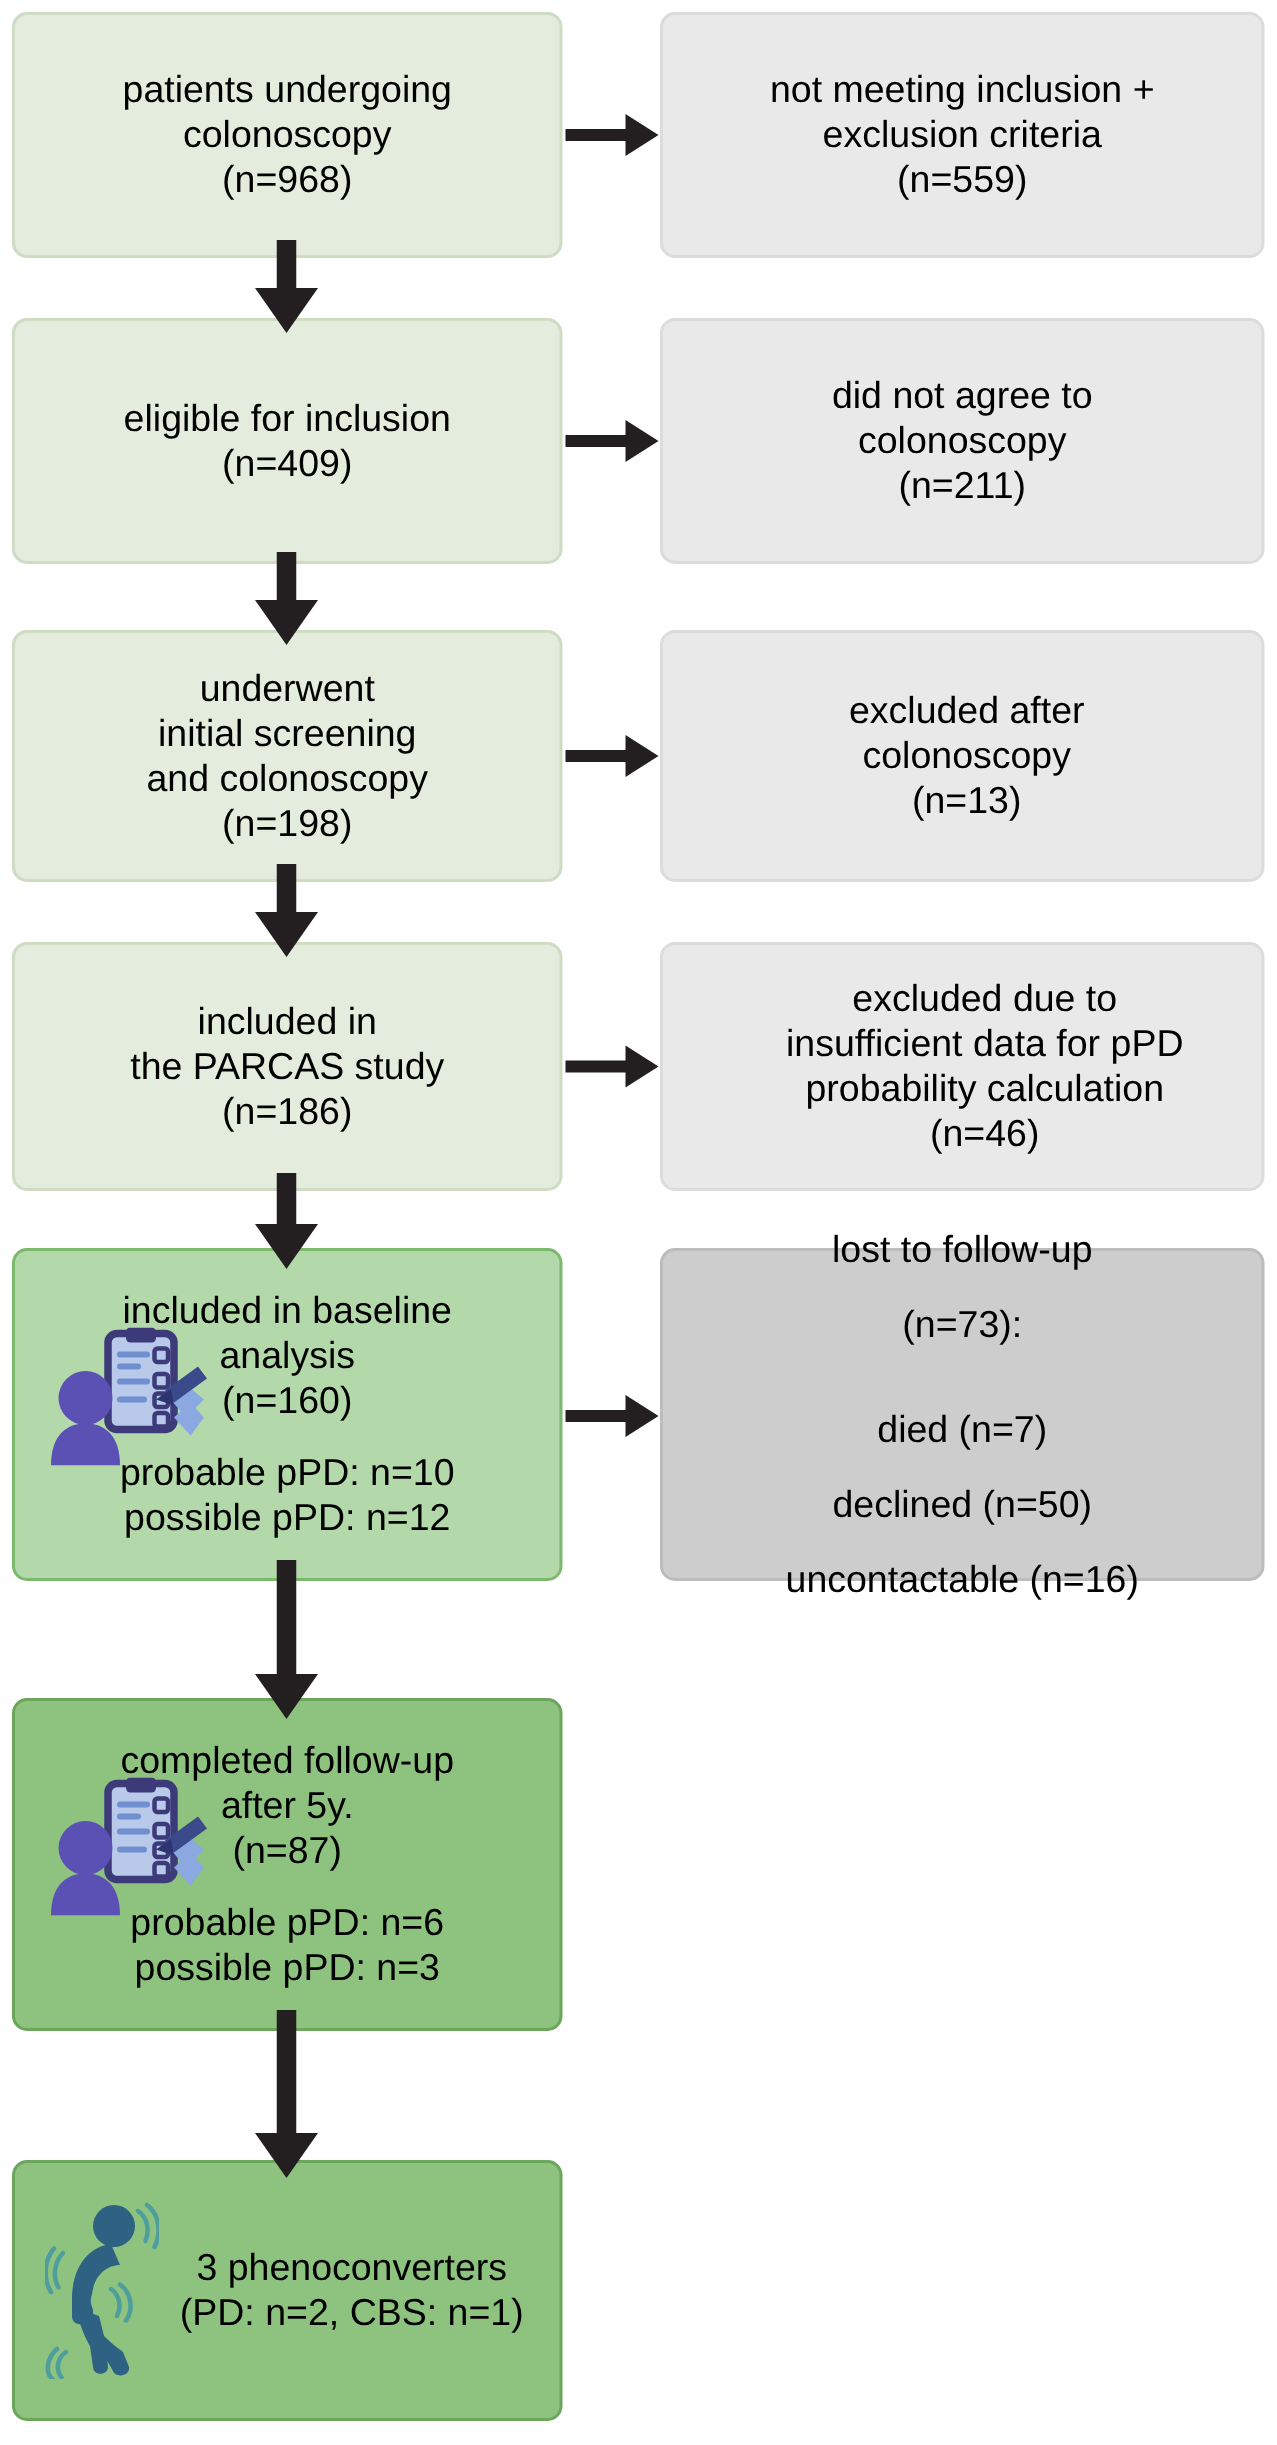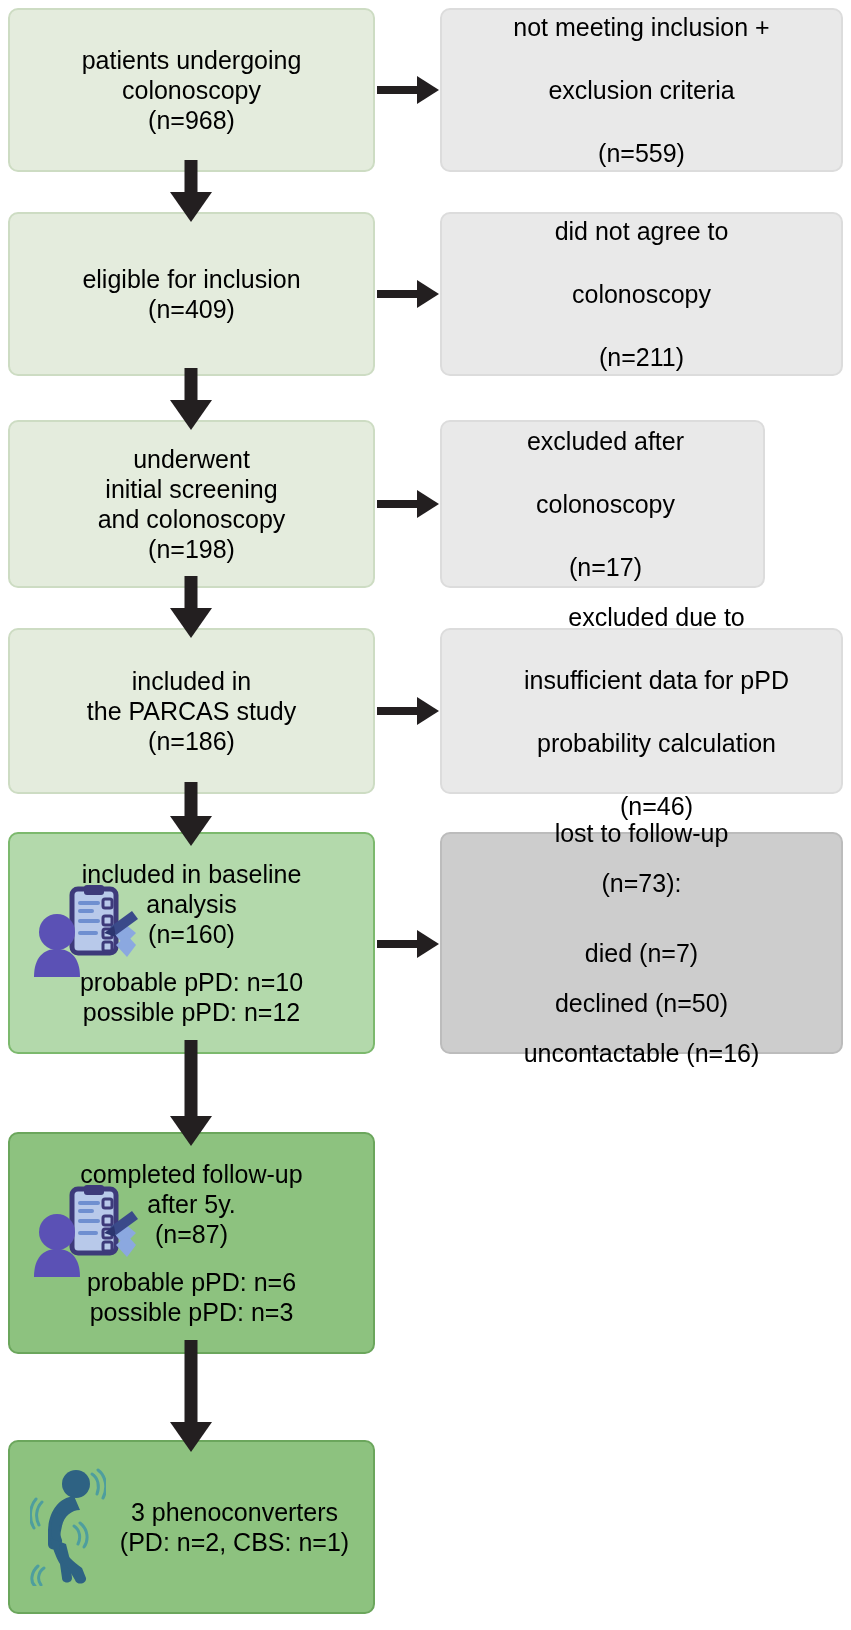--- a/index.html
+++ b/index.html
@@ -21,21 +21,21 @@
     line-height:1.20;
     padding:6px 10px;
   }
   .box .line{display:block;white-space:nowrap;}
   .box .gap{display:block;height:18px;}
 
   
   .pal-lgreen{background:#e4ecdd;border:2px solid #cddcc3;}
   .pal-mgreen{background:#b3d9ab;border:2px solid #7cb96d;}
   .pal-dgreen{background:#8dc27f;border:2px solid #6ba65c;}
-  .pal-lgray {background:#e9e9e9;border:2px solid #dcdcdc;gap:33px;}
+  .pal-lgray {background:#e9e9e9;border:2px solid #dcdcdc;}
   .pal-mgray {background:#cdcdcd;border:2px solid #bcbcbc;gap:20px;}
 
   
   .arrow-down{position:absolute;}
   .arrow-down .shaft{
     position:absolute;left:50%;top:0;transform:translateX(-50%);
     width:13px;background:#231f20;
   }
   .arrow-down .head{
     position:absolute;left:50%;bottom:0;transform:translateX(-50%);
@@ -117,24 +117,24 @@
     <span class="line">exclusion criteria</span>
     <span class="line">(n=559)</span>
   </div>
 
   <div class="box pal-lgray" style="left:440px;top:212px;width:403px;height:164px;">
     <span class="line">did not agree to</span>
     <span class="line">colonoscopy</span>
     <span class="line">(n=211)</span>
   </div>
 
-  <div class="box pal-lgray" style="left:440px;top:420px;width:325px;height:168px;padding-left:16px;">
+  <div class="box pal-lgray" style="left:440px;top:420px;width:403px;height:168px;padding-left:16px;">
     <span class="line">excluded after</span>
     <span class="line">colonoscopy</span>
-    <span class="line">(n=17)</span>
+    <span class="line">(n=13)</span>
   </div>
 
   <div class="box pal-lgray" style="left:440px;top:628px;width:403px;height:166px;padding-left:40px;">
     <span class="line">excluded due to</span>
     <span class="line">insufficient data for pPD</span>
     <span class="line">probability calculation</span>
     <span class="line">(n=46)</span>
   </div>
 
   <div class="box pal-mgray" style="left:440px;top:832px;width:403px;height:222px;">

